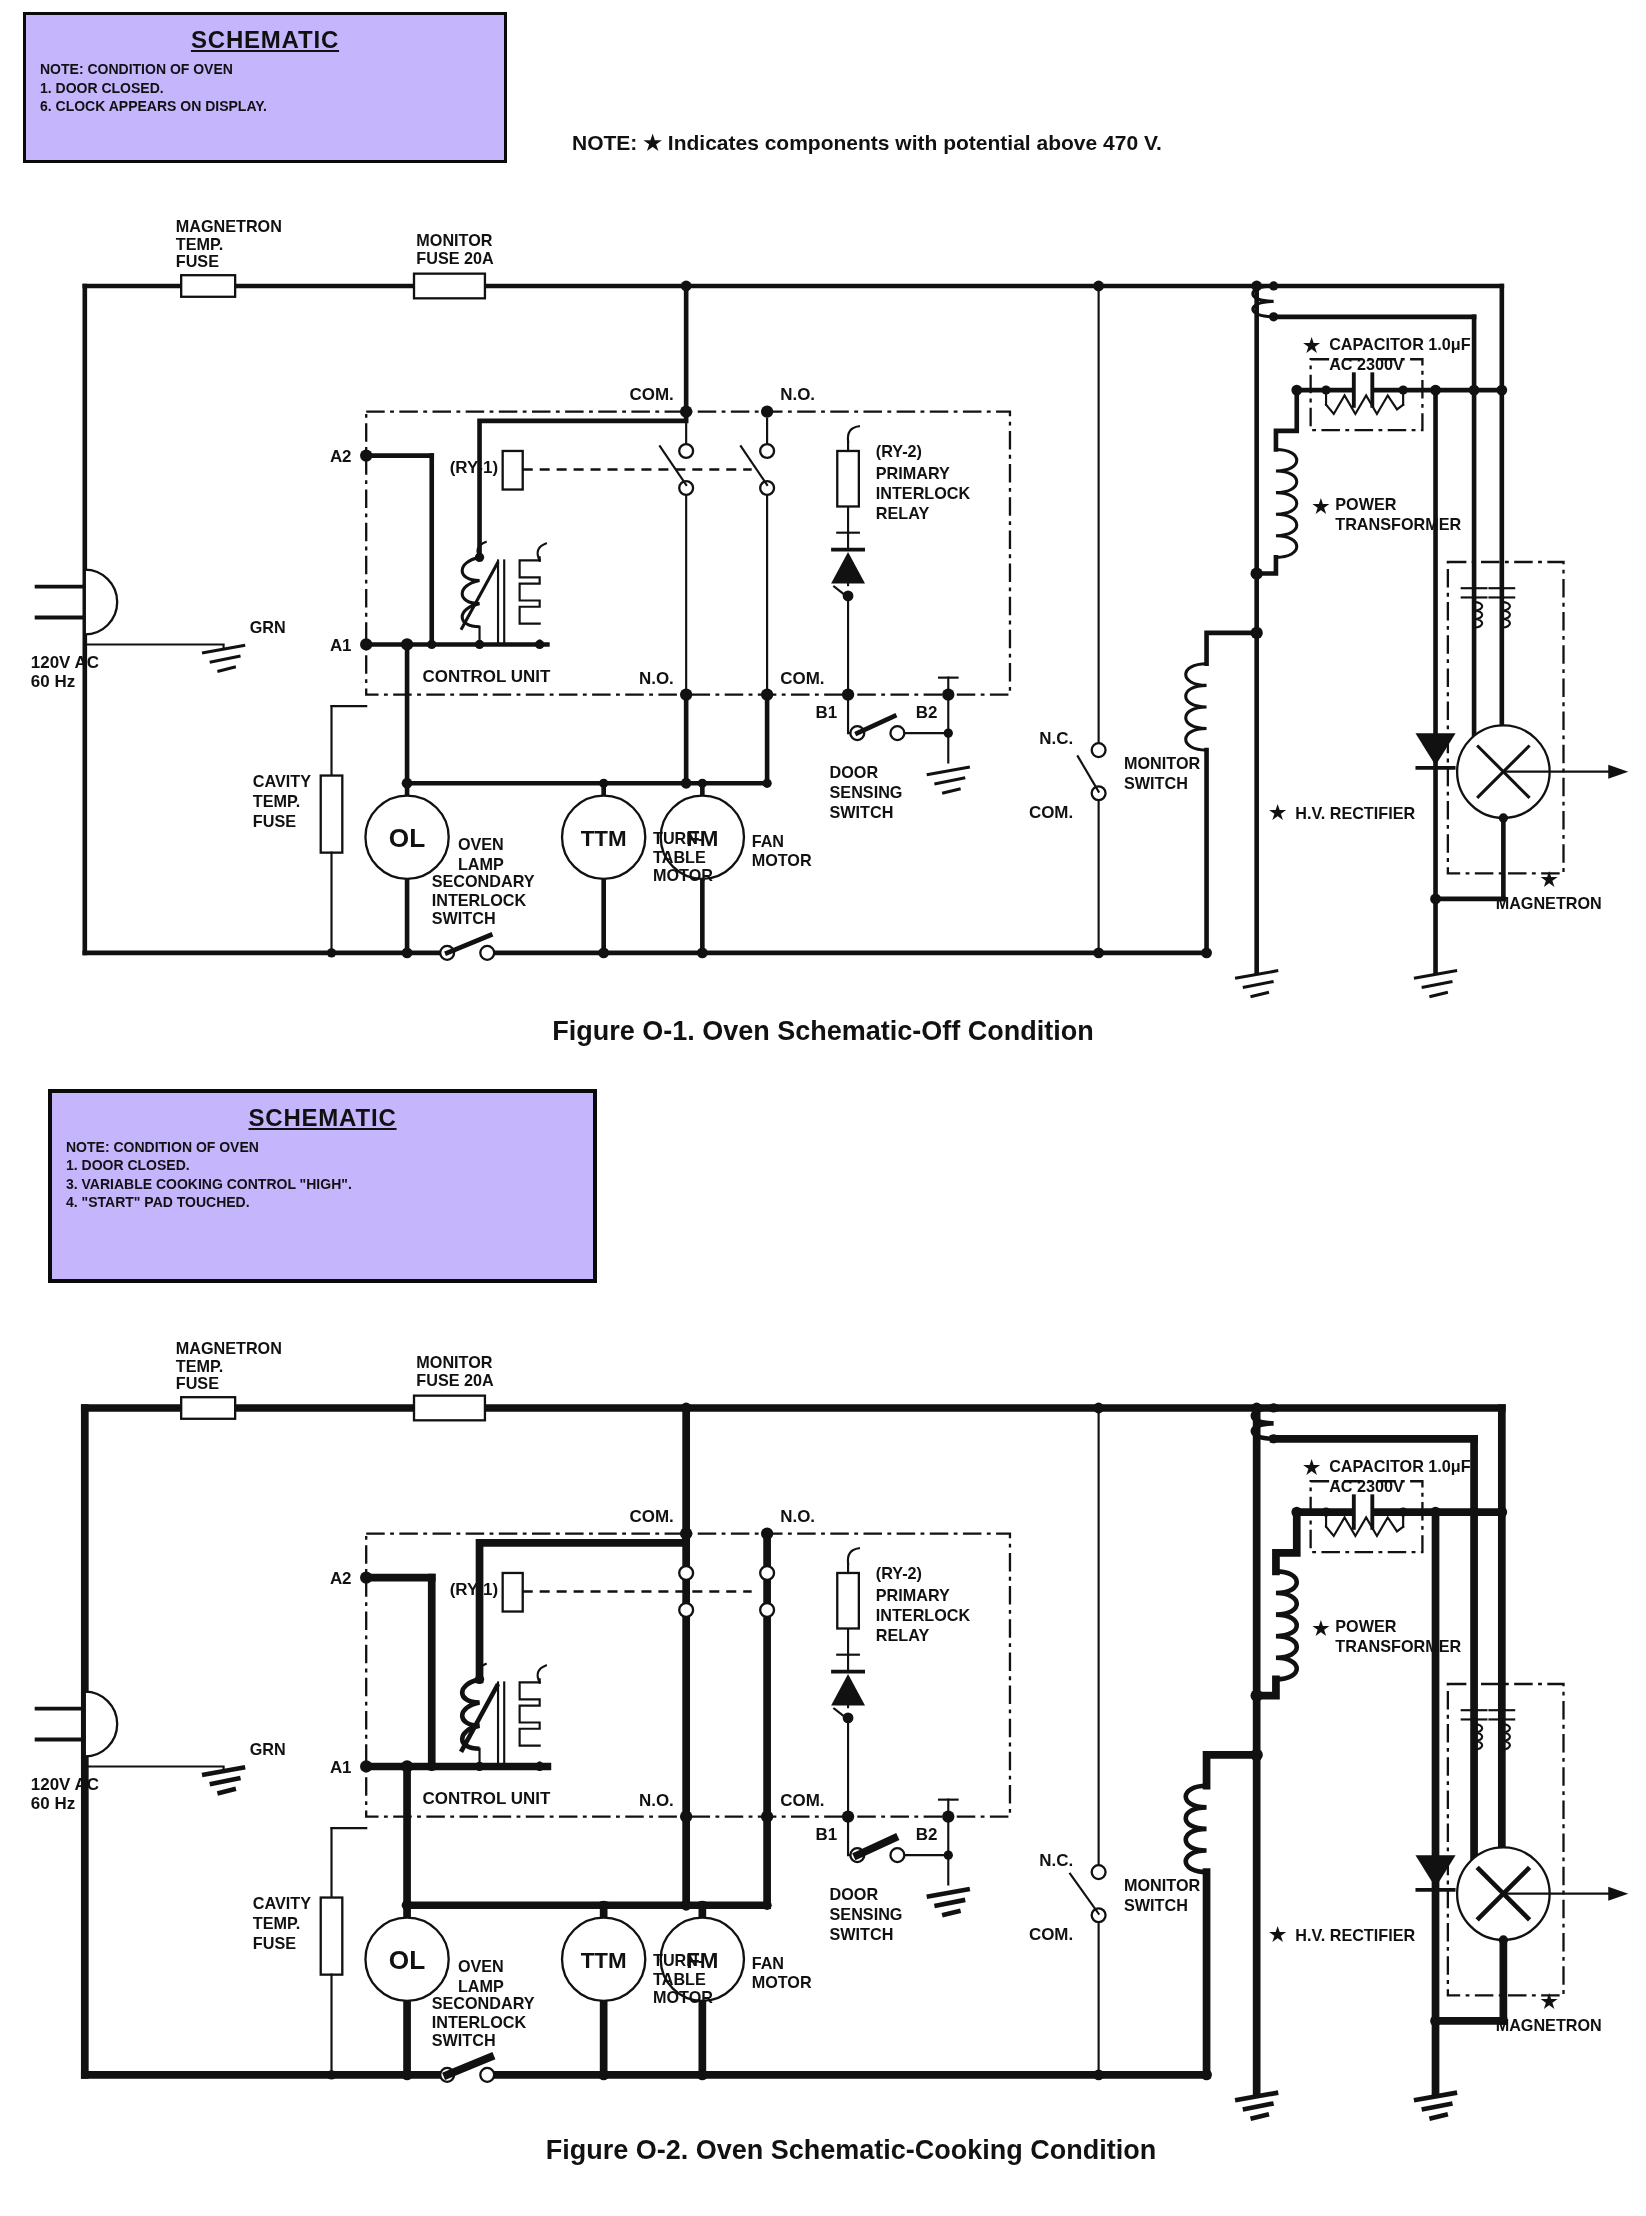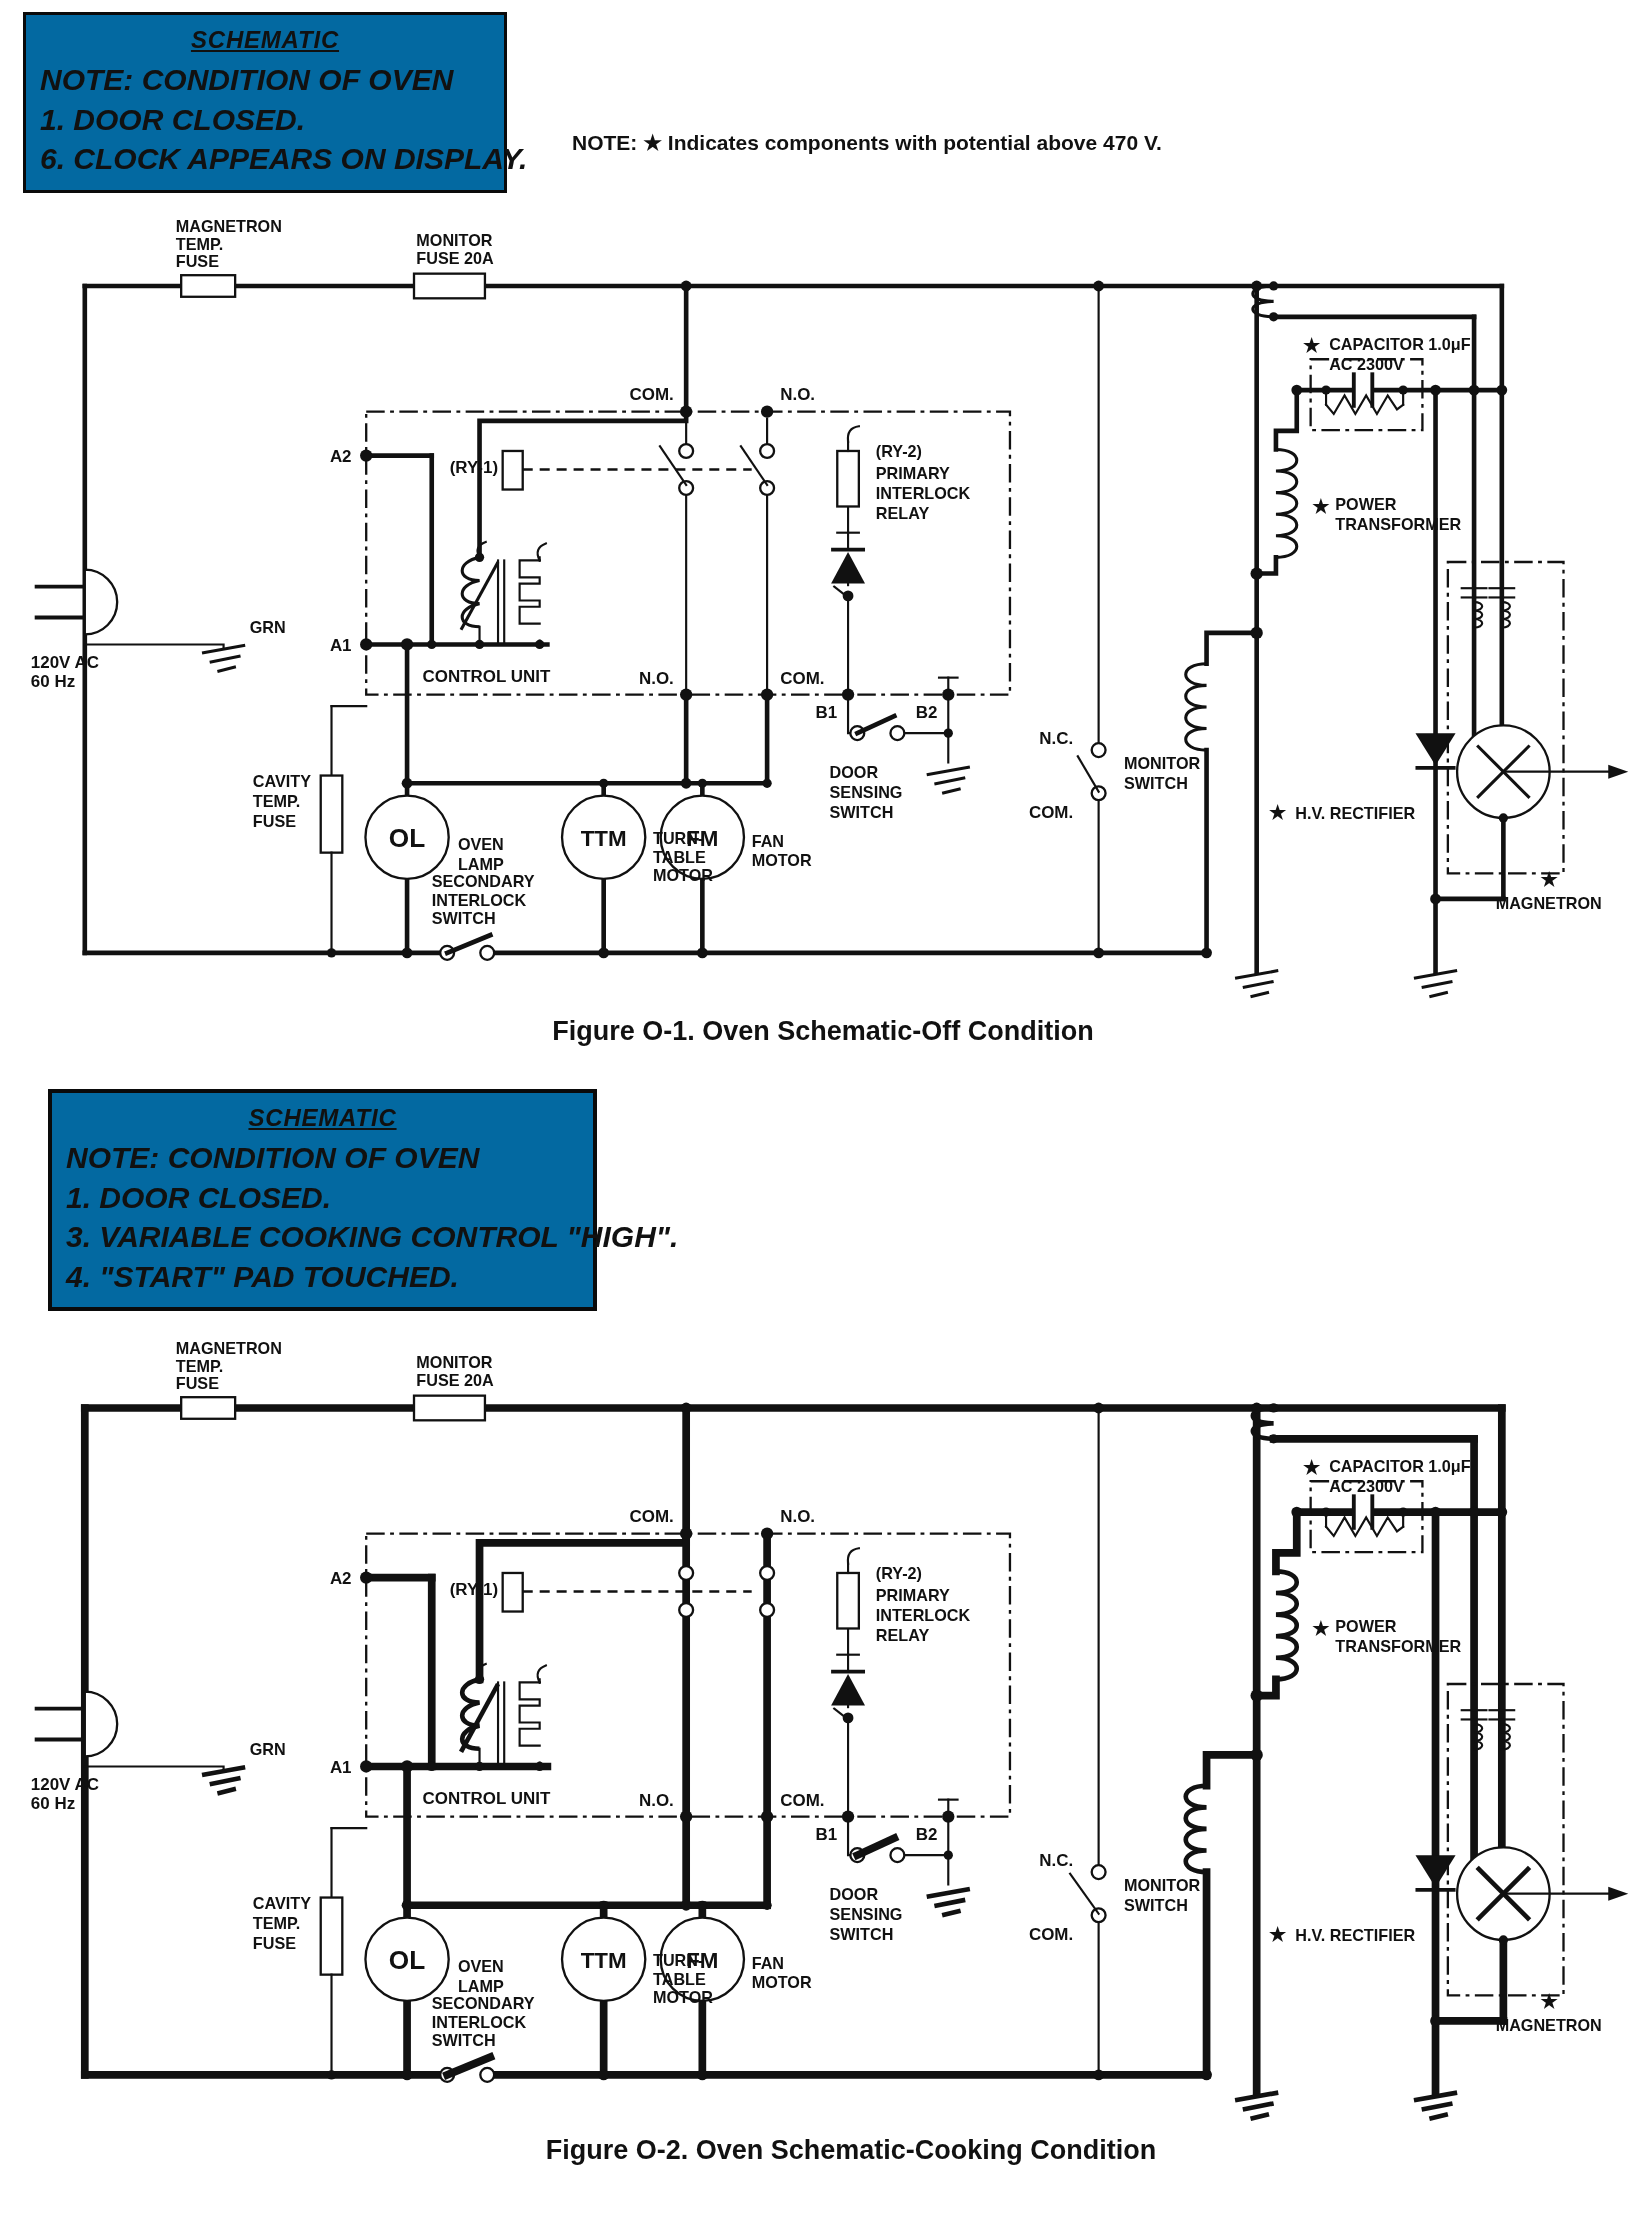--- a/index.html
+++ b/index.html
@@ -1,19 +1,19 @@
 <!DOCTYPE html>
 <html style="font-size:12.3px"><head>
 <meta charset="utf-8">
 <style>
   html,body{margin:0;padding:0;background:#fff;}
   body{width:1646px;height:2216px;position:relative;font-family:"Liberation Sans",sans-serif;color:#111;overflow:hidden;}
-  .notebox{position:absolute;border:3.9px solid #0a0a0a;background:#0369a1;padding:7.7px 14px 10.8px 14px;box-sizing:border-box;font-style:italic;}
+  .notebox{position:absolute;border:3.9px solid #0a0a0a;background:#c4b5fd;padding:7.7px 14px 10.8px 14px;box-sizing:border-box;}
   .notebox .ttl{text-align:center;font-weight:bold;font-size:24px;text-decoration:underline;letter-spacing:0.8px;margin:3.1px 0 6.2px 0;}
-  .notebox .ln{font-weight:bold;font-size:30px;line-height:1.32;white-space:nowrap;}
+  .notebox .ln{font-weight:bold;font-size:14px;line-height:1.32;white-space:nowrap;}
   #box1{left:23px;top:12.3px;width:484px;min-height:151px;}
   #box2{left:48px;top:1089px;width:549px;min-height:194px;border-width:4.6px;}
   #hvnote{position:absolute;left:572px;top:131px;font-weight:bold;font-size:21px;white-space:nowrap;}
   .caption{position:absolute;left:0;width:1646px;text-align:center;font-weight:bold;font-size:27px;}
   #cap1{top:1016px;}
   #cap2{top:2135px;padding-left:28px;}
   .sch-host{position:absolute;left:0;width:1646px;height:833px;}
   #sch1{top:201px;}
   #sch2{top:1323px;}
   svg{width:100%;height:100%;display:block;}

